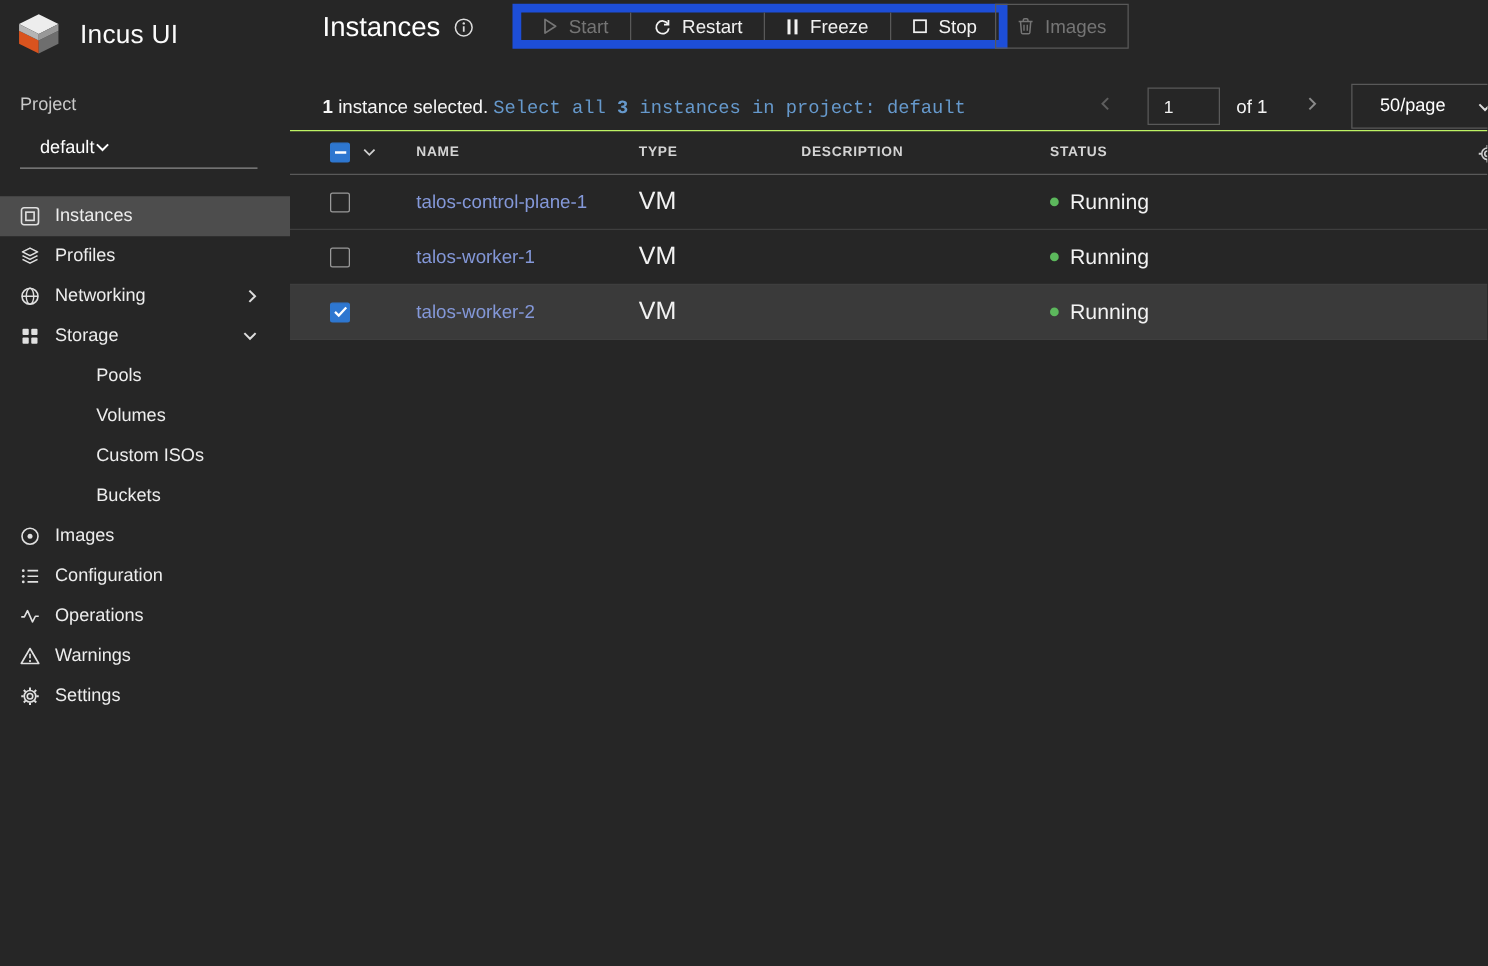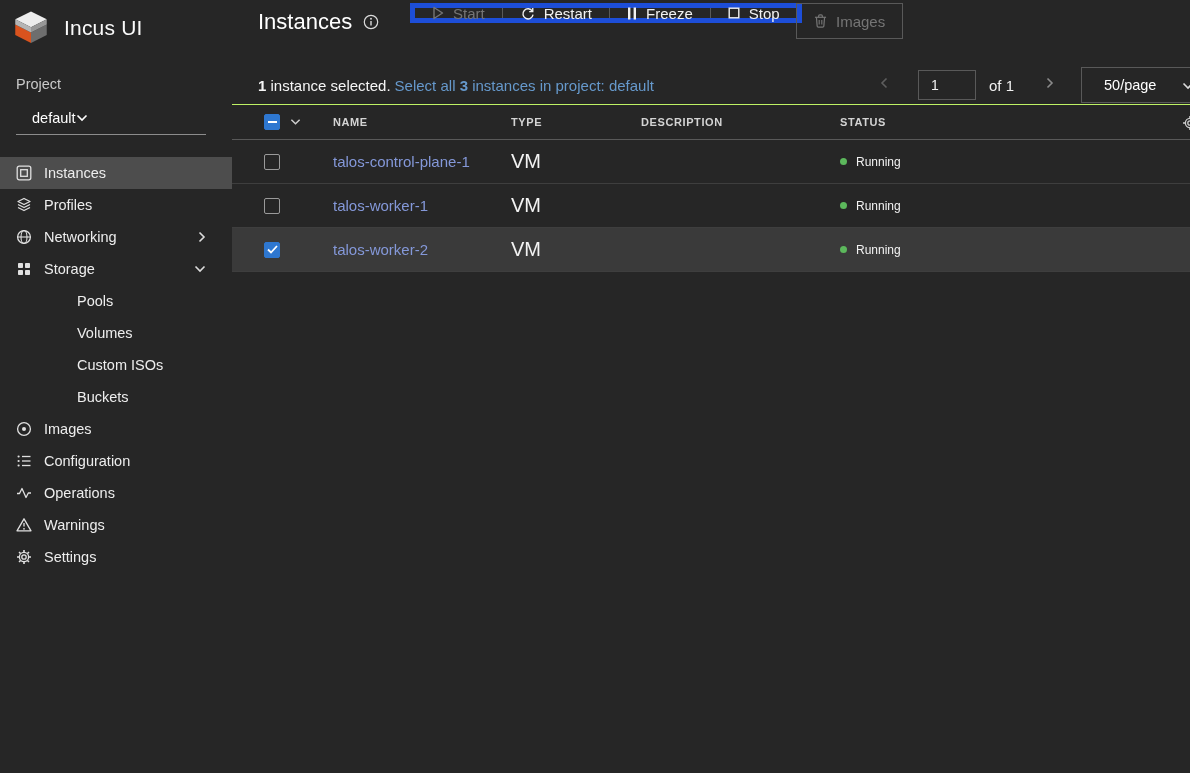--- a/index.html
+++ b/index.html
@@ -34,34 +34,34 @@
   .nav-item .lbl { flex:1; }
   .nav-item .chev { color:#dcdcdc; margin-right:10px; }
   .nav-item.sub { padding-left:77px;align-items:center; }
 
   
   .main { position:absolute; left:232px; top:0; right:0; bottom:0; }
 
   .page-title-row { position:absolute; left:26px; top:4px; display:flex; align-items:center; gap:11px; height:36px; }
   .page-title { font-size:22px; font-weight:400; color:#fff; }
 
-  .btn-group { position:absolute; left:178px; top:3px; height:20px; display:flex; border:5px solid #1d4ed8; }
+  .btn-group { position:absolute; left:178px; top:3px; height:36px; display:flex; border:7px solid #1d4ed8; }
   .delete-group { position:absolute; left:564px; top:3px; height:36px; display:flex; border:1px solid #595959; }
   .btn {
     display:flex; align-items:center; gap:9px; padding:0 17px;
     font-size:15px; color:#f2f2f2; background:transparent; border:none;
     font-family:inherit; cursor:pointer; height:100%;
   }
   .btn + .btn { border-left:1px solid #595959; }
   .btn.disabled { color:#757575; cursor:default; }
 
   .selection-row { position:absolute; left:0; right:0; top:66px; height:40px; }
   .selection-text { position:absolute; left:26px; top:11px; font-size:15px; color:#f5f5f5; }
   .selection-text b { font-weight:700; }
-  .sel-link { color:#6699cc; text-decoration:none; cursor:pointer; margin-left:4px; }
+  .sel-link { color:#6699cc; text-decoration:none; cursor:pointer; margin-left:4px;font-family:Liberation Mono, monospace; }
   .sel-link b { font-weight:700; }
 
   .pg-prev { position:absolute; left:648px; top:11px; color:#5e5e5e; cursor:pointer; }
   .pg-next { position:absolute; left:814px; top:11px; color:#8a8a8a; cursor:pointer; }
   .pg-input {
     position:absolute; left:686px; top:4px; width:58px; height:30px;
     background:transparent; border:1px solid #595959; color:#f2f2f2;
     font-size:14px; font-family:inherit; padding-left:12px;
   }
   .pg-of { position:absolute; left:757px; top:11px; font-size:15px; }
@@ -92,21 +92,21 @@
     border:1px solid #9a9a9a; display:flex; align-items:center; justify-content:center;
     cursor:pointer; background:transparent; flex:0 0 16px;
   }
   .cb.on { background:#2e77d0; border-color:#2e77d0; }
   .cb .dash { width:9px; height:2px; background:#fff; }
   .cb-chev { color:#cfcfcf; cursor:pointer; }
   .head-gear { position:absolute; right:-8px; top:10px; color:#cccccc; cursor:pointer; }
 
   .cell-name a { color:#8498d9; font-size:15px; text-decoration:none; }
   .cell-type, .cell-desc { font-size:20px; color:#f2f2f2; }
-  .cell-status { display:flex; align-items:center; gap:9px; font-size:12px; color:#f2f2f2; }
+  .cell-status { display:flex; align-items:center; gap:9px; font-size:17px; color:#f2f2f2; }
   .dot { width:7px; height:7px; border-radius:50%; background:#5cb85c; flex:0 0 7px; }
 </style>
 </head>
 <body>
 
 <div class="sidebar">
   <div class="logo-row">
     <span>
       <svg width="42" height="38" viewBox="0 0 48 40">
         <polygon points="6,16 24,25 24,37 6,28" fill="#d9531e"></polygon>

